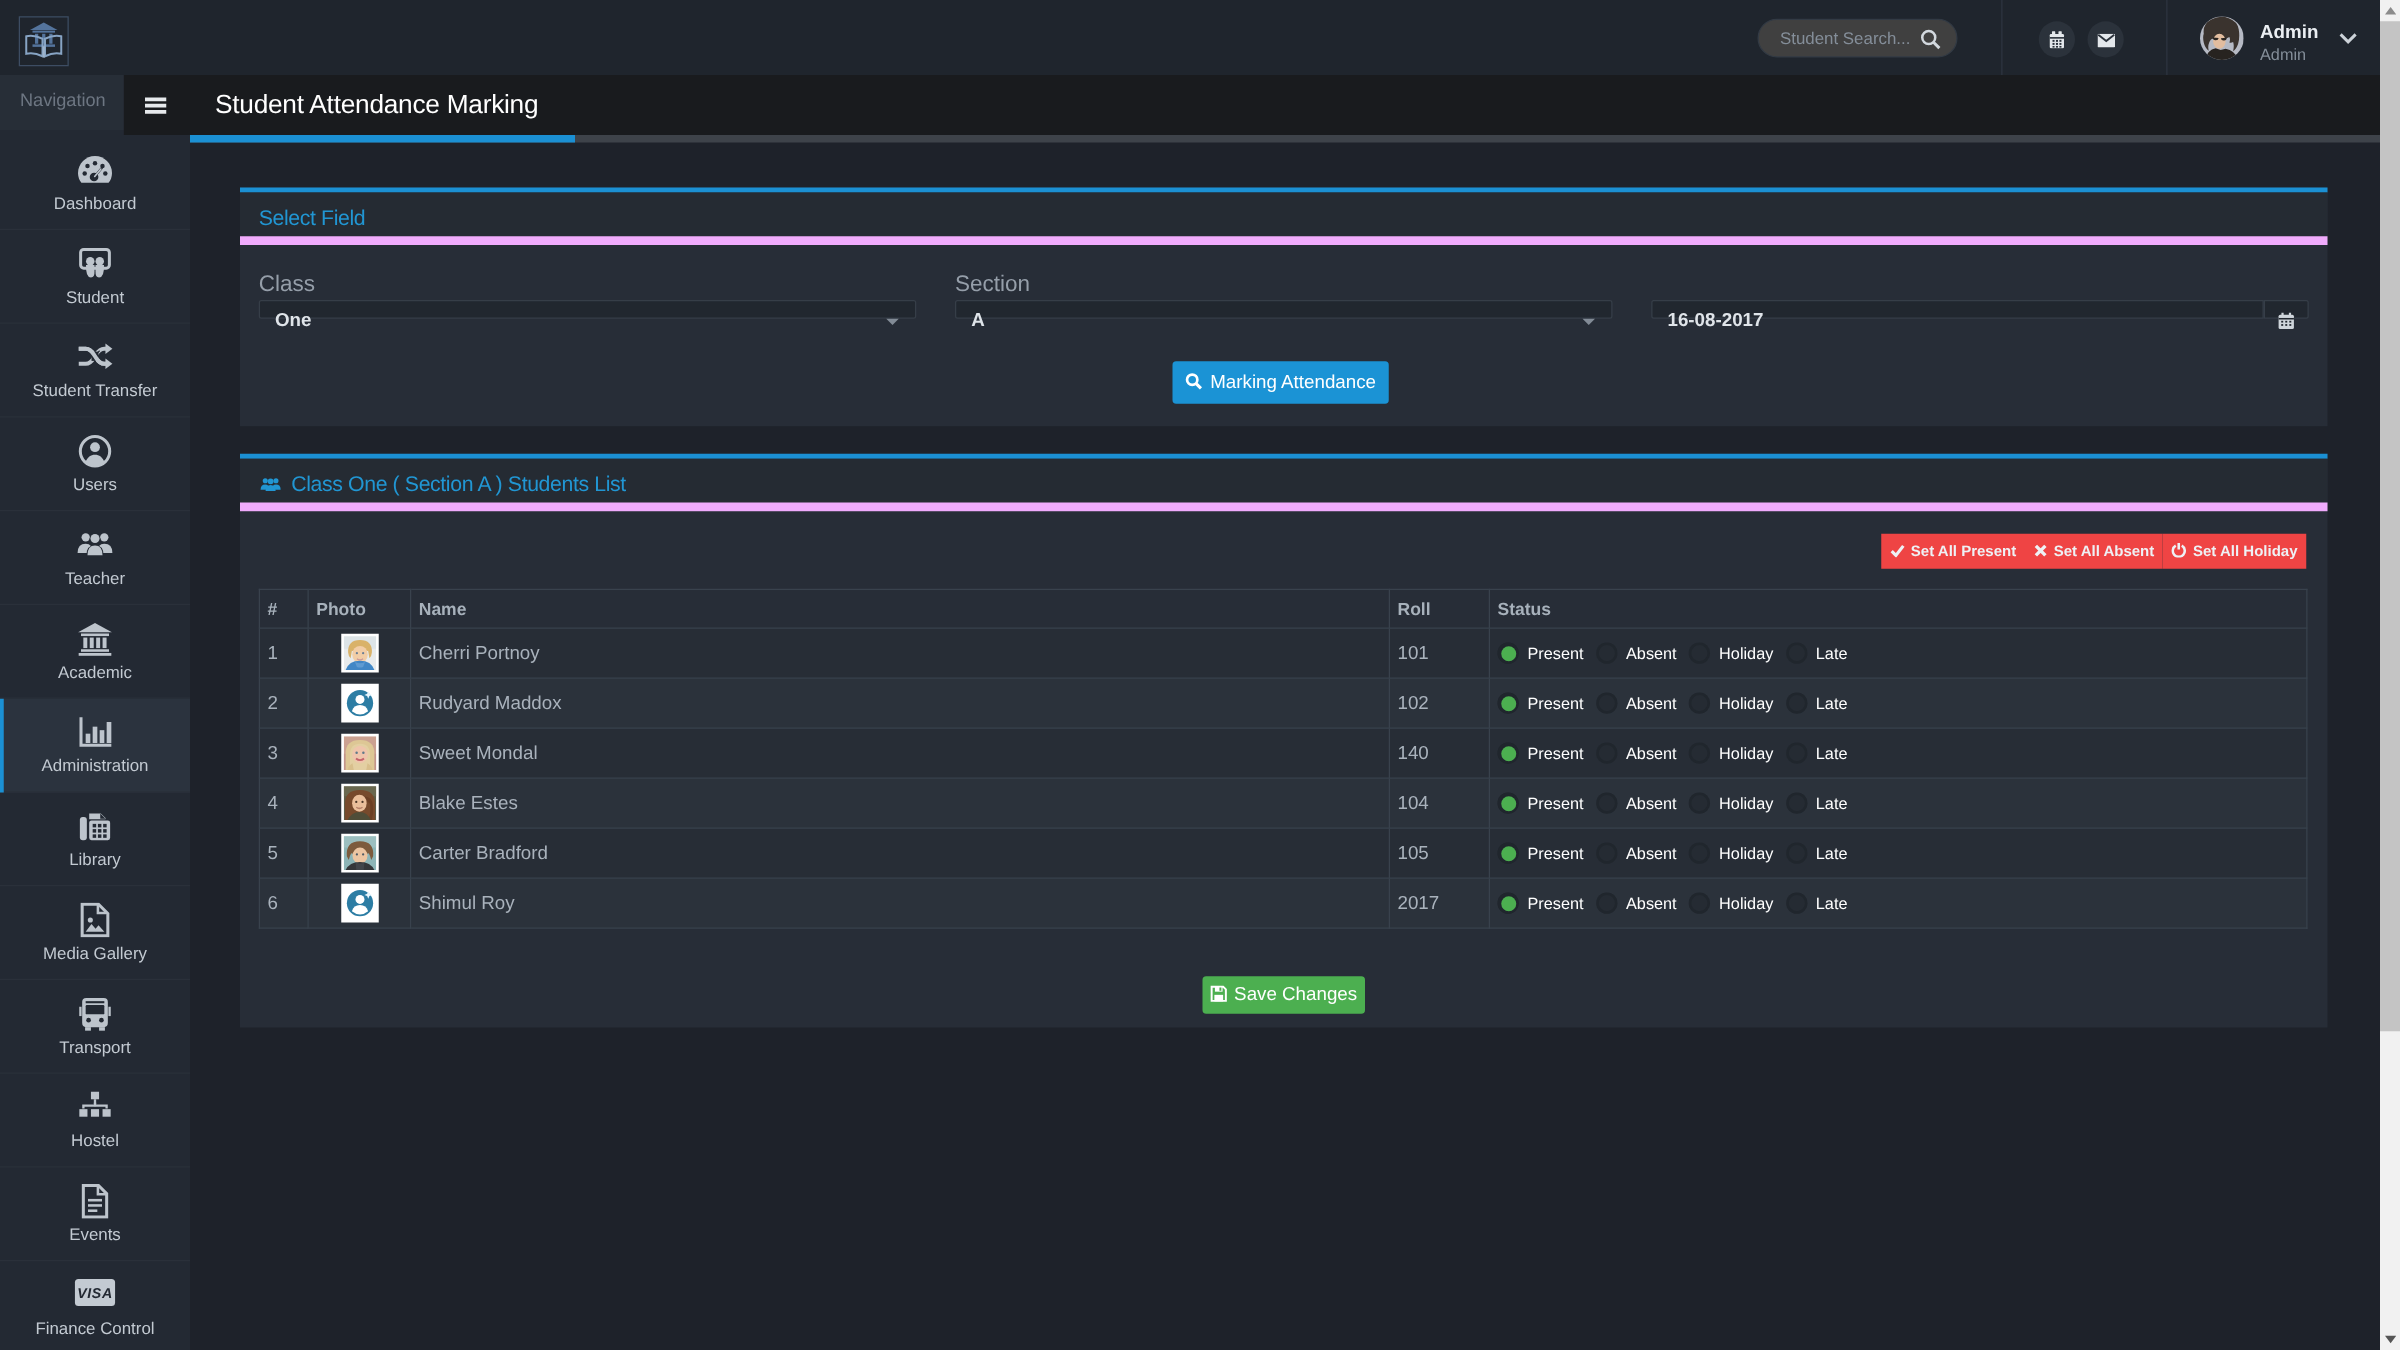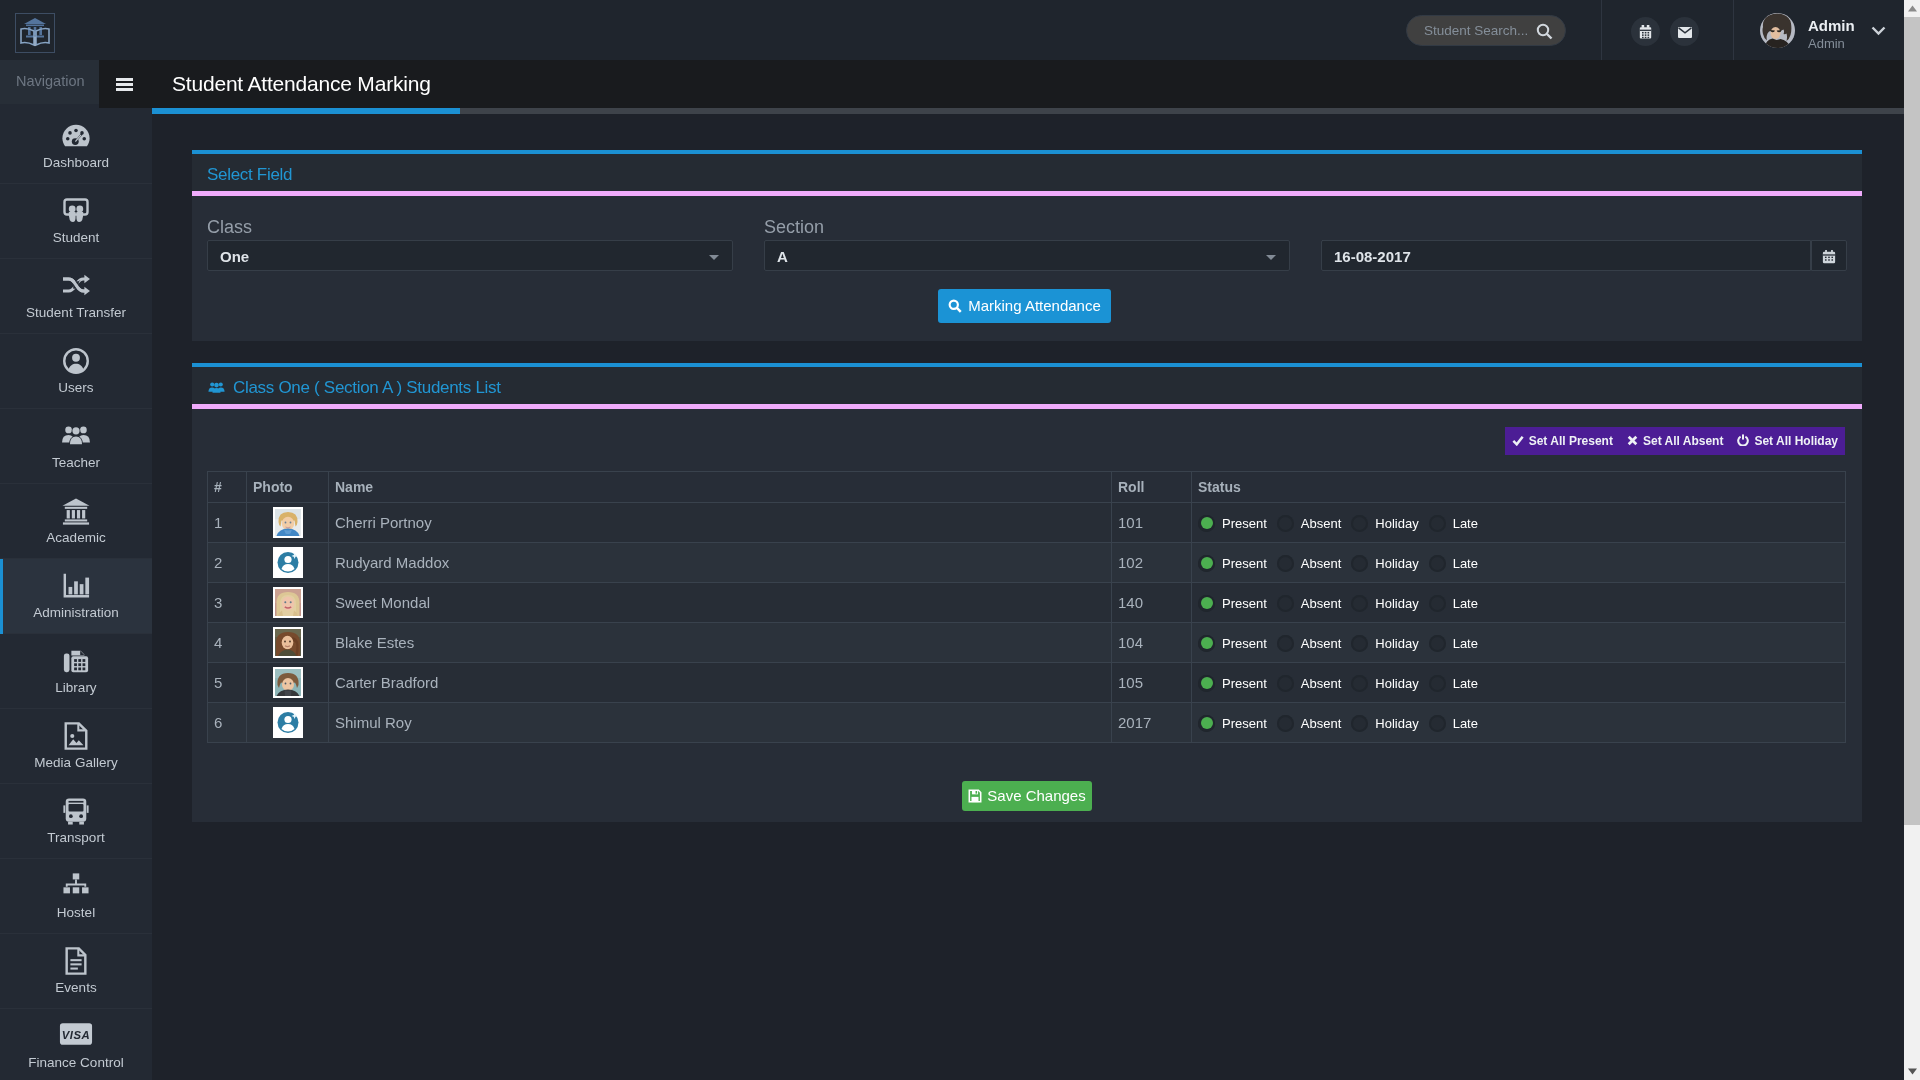--- a/index.html
+++ b/index.html
@@ -32,33 +32,33 @@
 #sidebar { position:absolute; left:0; top:108px; width:152px; height:972px; background:#232933; padding-top:1px; }
 #navpatch { position:absolute; left:0; top:104px; width:99px; height:4px; background:#232933; }
 .sitem { position:relative; width:152px; height:75px; border-bottom:1px solid #2a303a; text-align:center; }
 .sitem .icon { position:absolute; left:0; top:13px; width:152px; height:30px; text-align:center; }
 .sitem .lbl { position:absolute; left:0; top:46px; width:152px; font-size:13.5px; color:#c3cad2; }
 .sitem.active { background:#2b333e; }
 .sitem.active:before { content:""; position:absolute; left:0; top:0; width:3px; height:75px; background:#1b90d3; }
 
 
 .panel { position:absolute; left:192px; width:1670px; background:#272d37; border-top:4px solid #1b90d3; }
-.phead { height:42px; line-height:42px; border-bottom:5px solid #f0abfc; padding-left:15px; font-size:17px; color:#2196d3; letter-spacing:-0.3px; background:#252b33; }
+.phead { height:42px; line-height:42px; border-bottom:7px solid #f0abfc; padding-left:15px; font-size:17px; color:#2196d3; letter-spacing:-0.3px; background:#252b33; }
 #panel1 { top:150px; height:191px; }
 #panel2 { top:363px; height:459px; }
 
 .flabel { position:absolute; font-size:18px; color:#959ea9; }
-.fselect { position:absolute; top:86px; width:526px; height:31px; background:#21272f; border:1px solid #363e48; border-radius:2px; line-height:31px; padding-left:12px; font-size:15px; font-weight:bold; color:#dfe4e9; }
+.fselect { position:absolute; top:86px; width:526px; height:15px; background:#21272f; border:1px solid #363e48; border-radius:2px; line-height:31px; padding-left:12px; font-size:15px; font-weight:bold; color:#dfe4e9; }
 .chev { position:absolute; right:13px; top:14px; width:0; height:0; border-left:5px solid transparent; border-right:5px solid transparent; border-top:5px solid #828b96; }
 
 #mabtn { position:absolute; left:746px; top:135px; width:173px; height:34px; background:#1b93d5; border-radius:3px; color:#fff; font-size:15px; text-align:center; line-height:34px; }
 
 
 #setall { position:absolute; right:17px; top:60px; height:28px; }
-.sab { display:inline-block; height:28px; background:#4c1d95; color:#eef1f5; font-size:12px; font-weight:bold; line-height:28px; padding:0 7px; }
+.sab { display:inline-block; height:28px; background:#ef4444; color:#eef1f5; font-size:12px; font-weight:bold; line-height:28px; padding:0 7px; }
 .st { padding-left:6px !important; }
 
 
 #tbl { position:absolute; left:15px; top:104px; width:1638px; border-collapse:collapse; table-layout:fixed; }
 #tbl th, #tbl td { border:1px solid #39424d; overflow:hidden; }
 #tbl th { height:31px; font-size:14px; color:#a7b1bb; text-align:left; padding-left:6px; }
 #tbl td { height:40px; font-size:15px; color:#a9b2bc; padding-left:6px; }
 #tbl tr.odd td { background:#272d36; }
 #tbl tr.even td { background:#2b323b; }
 .pht { padding:0 !important; text-align:center; }

